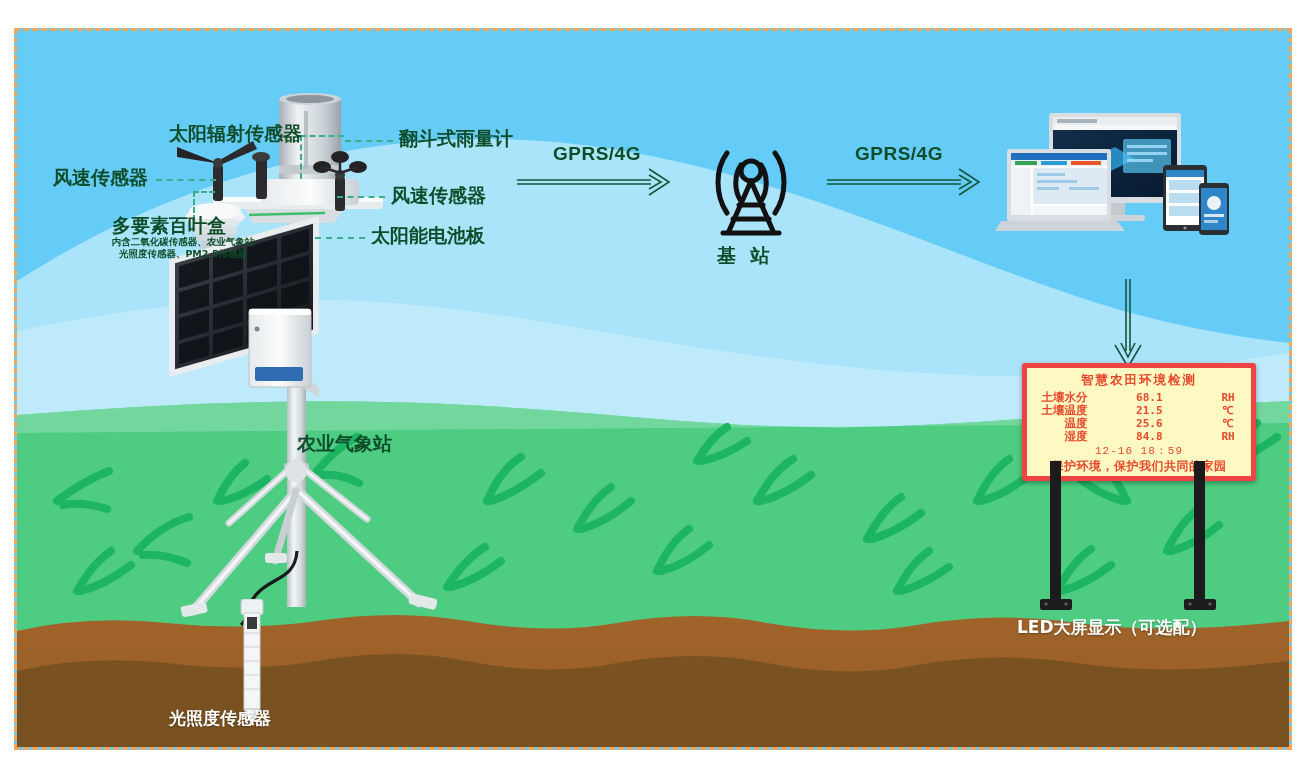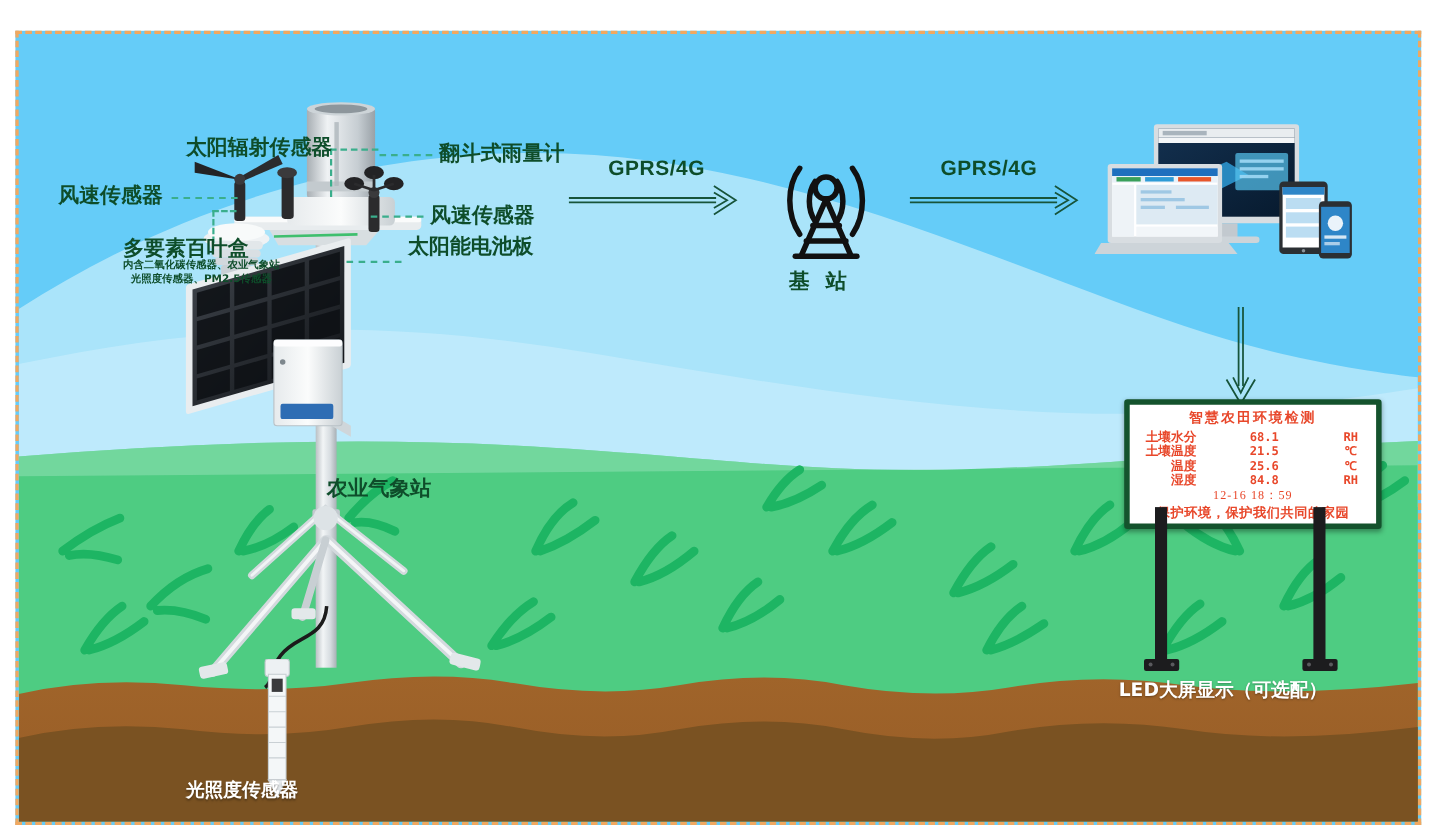--- a/index.html
+++ b/index.html
@@ -10,31 +10,31 @@
   svg{display:block;}
   .lbl{position:absolute;color:#0E4D2A;font-weight:700;white-space:nowrap;
        font-family:"DejaVu Sans","Liberation Sans",sans-serif;}
   .lbl-lg{font-size:19px;}
   .lbl-sm{font-size:9.5px;font-weight:700;line-height:12px;text-align:center;}
   .lbl-white{color:#fff;font-size:17px;font-weight:700;text-shadow:0 1px 2px rgba(0,0,0,.35);}
   .dash{position:absolute;height:0;border-top:2px dashed #3AAE8C;}
   .vdash{position:absolute;width:0;border-left:2px dashed #3AAE8C;}
   .gprs{position:absolute;color:#0E4D2A;font-size:19px;font-weight:600;letter-spacing:.5px;
         font-family:"Liberation Sans",sans-serif;}
-  .ledbox{position:absolute;background:#ffffff;border:5px solid #14532d;border-radius:3px;
+  .ledbox{position:absolute;background:#fef9c3;border:5px solid #ef4444;border-radius:3px;
           box-shadow:0 2px 5px rgba(0,0,0,.35);}
   .ledrow{display:flex;align-items:center;font-family:"DejaVu Sans Mono","Liberation Mono",monospace;
           font-size:11px;font-weight:700;color:#E8472A;line-height:13px;gap:36px;}
   .ledtitle{text-align:center;color:#E8472A;font-weight:700;font-size:12.5px;letter-spacing:2px;
             font-family:"DejaVu Sans","Liberation Sans",sans-serif;}
   .led-name{width:74px;text-align:right;font-family:"DejaVu Sans","Liberation Sans",sans-serif;font-size:11.5px;}
   .led-val{width:70px;text-align:center;}
   .led-unit{width:46px;text-align:center;font-size:11px;}
   .led-time{text-align:center;font-size:11px;color:#E8472A;letter-spacing:1px;
-            font-family:Liberation Serif, serif;}
+            font-family:Liberation Mono, monospace;}
   .led-foot{text-align:center;font-size:12px;color:#E8472A;font-weight:700;
             font-family:"DejaVu Sans","Liberation Sans",sans-serif;letter-spacing:.5px;}
 </style>
 </head>
 <body>
 
 <div id="canvas">
 
   <svg class="abs" style="left:0;top:0;" width="1272" height="716">
     <defs>
@@ -231,21 +231,21 @@
   <div class="dash" style="left:320px;top:165px;width:48px;"></div>
   <div class="lbl lbl-lg" style="left:374px;top:152px;">风速传感器</div>
 
   <div class="vdash" style="left:176px;top:160px;height:30px;"></div>
   <div class="dash" style="left:176px;top:160px;width:22px;"></div>
   <div class="lbl lbl-lg" style="left:95px;top:182px;">多要素百叶盒</div>
   <div class="lbl lbl-sm" style="left:40px;top:205px;width:252px;">内含二氧化碳传感器、农业气象站</div>
   <div class="lbl lbl-sm" style="left:40px;top:217px;width:252px;">光照度传感器、PM2.5传感器</div>
 
   <div class="dash" style="left:298px;top:206px;width:50px;"></div>
-  <div class="lbl lbl-lg" style="left:354px;top:180px;text-align:right;">太阳能电池板</div>
+  <div class="lbl lbl-lg" style="left:354px;top:192px;text-align:right;">太阳能电池板</div>
 
   <div class="lbl lbl-lg" style="left:280px;top:400px;">农业气象站</div>
   <div class="lbl lbl-white" style="left:152px;top:676px;">光照度传感器</div>
 
   <svg class="abs" style="left:500px;top:128px;" width="170" height="40">
     <g stroke="#17543A" fill="none" stroke-width="1.6">
       <line x1="0" y1="21" x2="134" y2="21"></line>
       <line x1="0" y1="25" x2="134" y2="25"></line>
       <path d="M132,10 L152,23 L132,36"></path>
       <path d="M132,16 L144,23 L132,30"></path>

